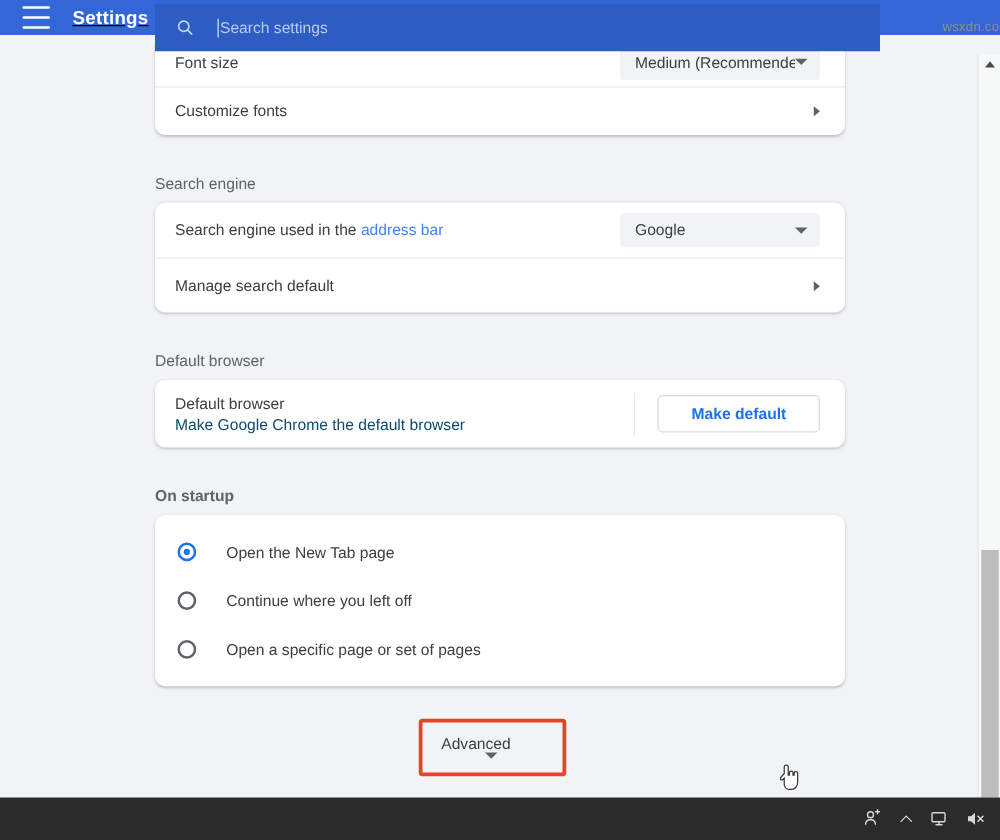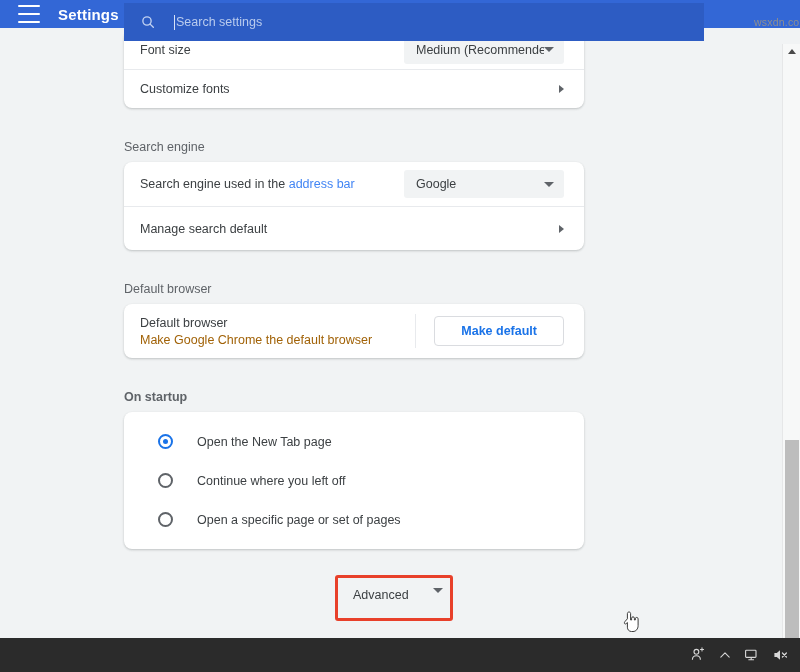--- a/index.html
+++ b/index.html
@@ -16,20 +16,21 @@
     overflow: hidden;
   }
 
   
   #topbar {
     position: absolute; left: 0; top: 0;
     width: 800px; height: 28px;
     background: #3367d6;
     display: flex; align-items: center;
     z-index: 40;
+    text-decoration: underline;
   }
   #hamburger {
     width: 24px; height: 18px;
     margin-left: 18px;
     display: flex; flex-direction: column; justify-content: space-between;
     cursor: pointer;
   }
   #hamburger span {
     display: block; height: 2px; width: 22px;
     background: #ffffff; border-radius: 1px;
@@ -75,42 +76,42 @@
   }
   .section-head {
     font-size: 12.5px;
     color: #5f6368;
     margin-left: 124px;
     margin-bottom: 8px;
   }
   .card {
     position: relative;
     margin-left: 124px;
-    width: 460px;
+    width: 552px;
     background: #ffffff;
     border-radius: 8px;
     box-shadow: 0 1px 2px rgba(60,64,67,.18), 0 1px 3px rgba(60,64,67,.10);
   }
   .row {
     position: relative;
     display: flex; align-items: center;
     min-height: 44px;
     padding: 0 20px 0 16px;
     border-top: 1px solid #e8eaed;
   }
   .row:first-child { border-top: none; }
   .row-label {
     font-size: 12.5px;
     color: #3c4043;
     flex: 1 1 auto;
     white-space: nowrap;
   }
   .row-sub {
     font-size: 12.5px;
-    color: #a16207;
+    color: #0c4a6e;
     margin-top: 3px;
     white-space: nowrap;
   }
   .link-inline { color: #4285f4; }
   .chevron-right {
     width: 0; height: 0;
     border-left: 5px solid #5f6368;
     border-top: 4px solid transparent;
     border-bottom: 4px solid transparent;
     flex: 0 0 auto;
@@ -209,26 +210,27 @@
   #advanced-highlight {
     position: absolute;
     left: 335px; top: 0;
     width: 118px; height: 46px;
     border: 3px solid #e8402a;
     border-radius: 3px;
   }
   #advanced-btn {
     position: absolute;
     left: 353px; top: 13px;
-    display: flex; 
+    display: flex; align-items: center;
     cursor: pointer;
     background: transparent;
     border: none;
     padding: 0;
     font-family: "Liberation Sans", sans-serif;
+    flex-direction: column;
   }
   #advanced-label {
     font-size: 12.5px;
     color: #3c4043;
     white-space: nowrap;
   }
   #advanced-caret {
     width: 0; height: 0;
     border-top: 5px solid #5f6368;
     border-left: 5px solid transparent;
@@ -360,21 +362,21 @@
         <div class="texts">
           <div class="row-label">Default browser</div>
           <div class="row-sub">Make Google Chrome the default browser</div>
         </div>
         <div id="vdivider"></div>
         <button id="make-default-btn">Make default</button>
       </div>
     </div>
 
     <div class="section-head" style="margin-top:32px;font-weight:bold;">On startup</div>
-    <div class="card" style="padding:10px 16px;">
+    <div class="card" style="padding:10px 0;">
 
       <div class="radio-row">
         <div class="radio checked"></div>
         <div class="radio-label">Open the New Tab page</div>
       </div>
 
       <div class="radio-row">
         <div class="radio"></div>
         <div class="radio-label">Continue where you left off</div>
       </div>

